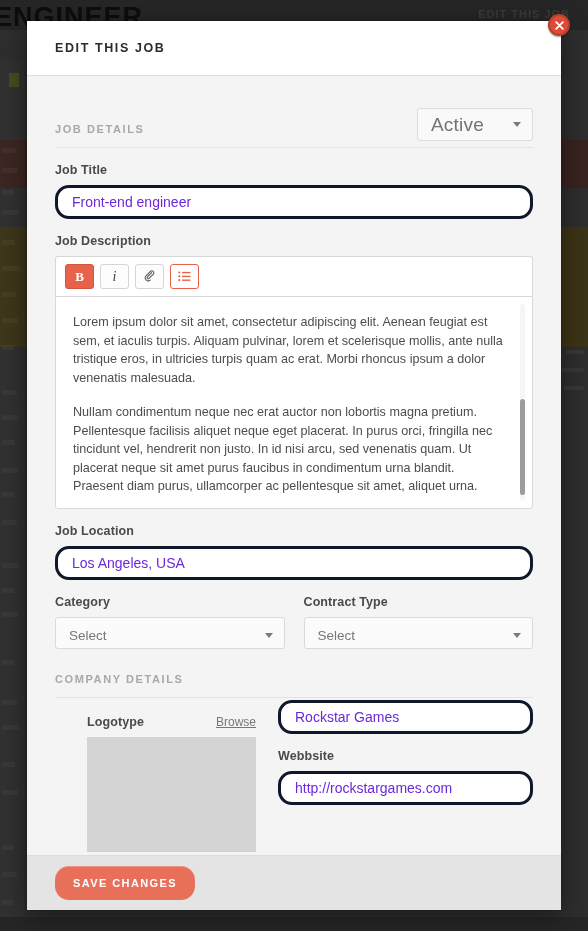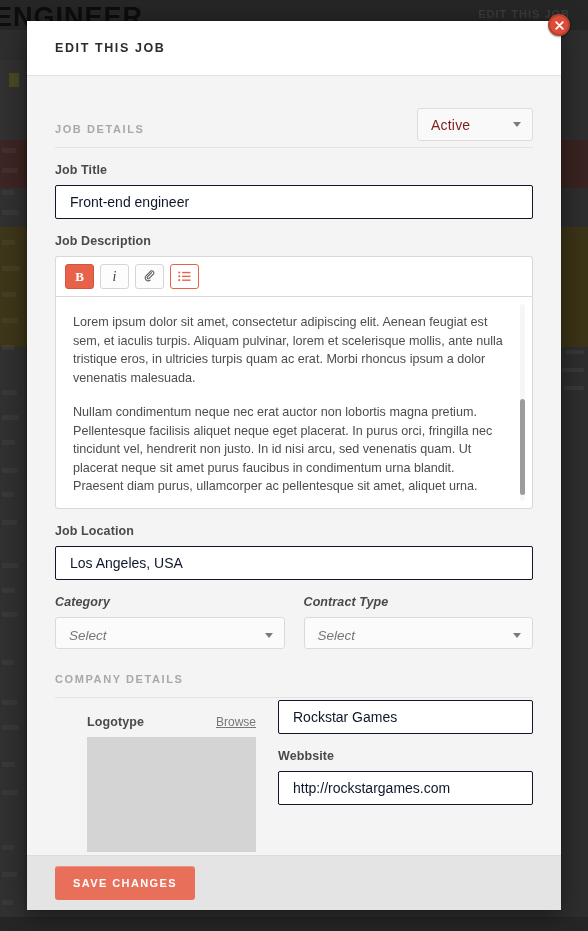--- a/index.html
+++ b/index.html
@@ -163,22 +163,22 @@
     border-radius: 3px;
     display: flex;
     align-items: center;
     justify-content: space-between;
     padding: 0 11px 0 13px;
     cursor: pointer;
     position: relative;
     top: 6px;
   }
   .status-select .val {
-    font-size: 14px;
-    color: #7f1d1d;
+    font-size: 19px;
+    color: #737373;
     letter-spacing: .2px;
     font-weight: normal;
   }
 
   .caret {
     width: 0; height: 0;
     border-left: 4.5px solid transparent;
     border-right: 4.5px solid transparent;
     border-top: 5px solid #7b7b7b;
   }
@@ -189,25 +189,25 @@
     font-weight: bold;
     color: #4a4a4a;
     margin: 15px 0 8px 0;
     letter-spacing: .1px;
   }
 
   .text-input {
     width: 100%;
     height: 34px;
     background: #ffffff;
-    border: 1px solid #0f172a;
-    border-radius: 2px;
+    border: 3px solid #0f172a;
+    border-radius: 14px;
     font-family: "Liberation Sans", sans-serif;
     font-size: 14px;
-    color: #0f172a;
+    color: #6d28d9;
     padding: 0 14px;
     outline: none;
   }
 
   
   .editor-toolbar {
     background: #ffffff;
     border: 1px solid #d8d8d8;
     border-bottom: none;
     border-radius: 3px 3px 0 0;
@@ -271,21 +271,20 @@
     width: 5px;
     height: 49%;
     background: #9c9c9c;
     border-radius: 3px;
   }
 
   
   .two-col {
     display: flex;
     gap: 19px;
-    font-style: italic;
   }
   .col { flex: 1; }
 
   .select-box {
     width: 100%;
     height: 32px;
     background: #fbfbfb;
     border: 1px solid #dadada;
     border-radius: 3px;
     display: flex;
@@ -332,21 +331,21 @@
     height: 55px;
     background: #e4e4e4;
     border-top: 1px solid #dcdcdc;
     display: flex;
     align-items: center;
     padding-left: 28px;
   }
   .save-btn {
     background: #e8705a;
     border: none;
-    border-radius: 3px;
+    border-radius: 14px;
     color: #ffffff;
     font-family: "Liberation Sans", sans-serif;
     font-size: 11px;
     font-weight: bold;
     letter-spacing: 1.4px;
     padding: 11px 18px;
     cursor: pointer;
     box-shadow: inset 0 1px 0 rgba(255,255,255,0.25);
   }
 </style>

